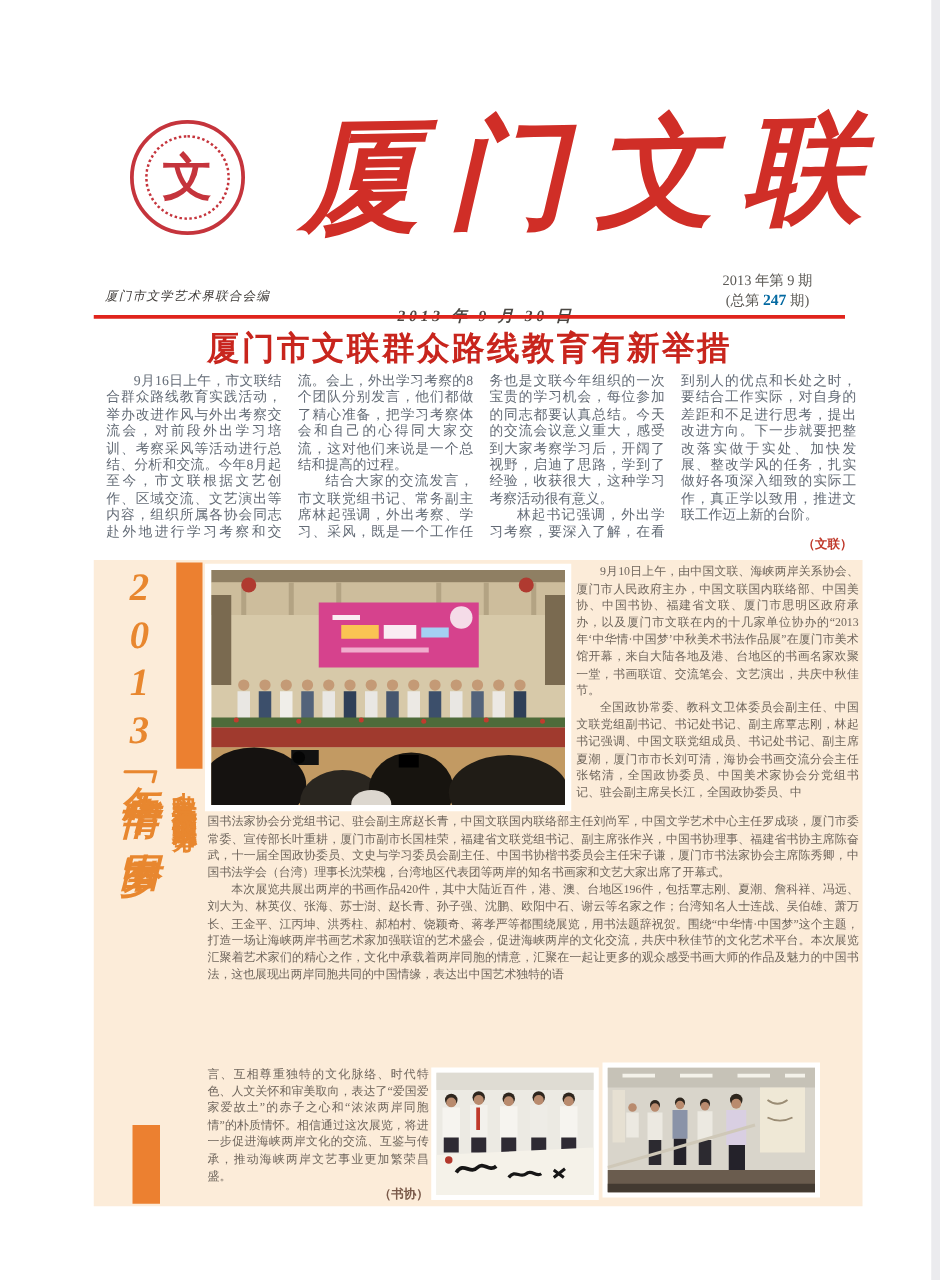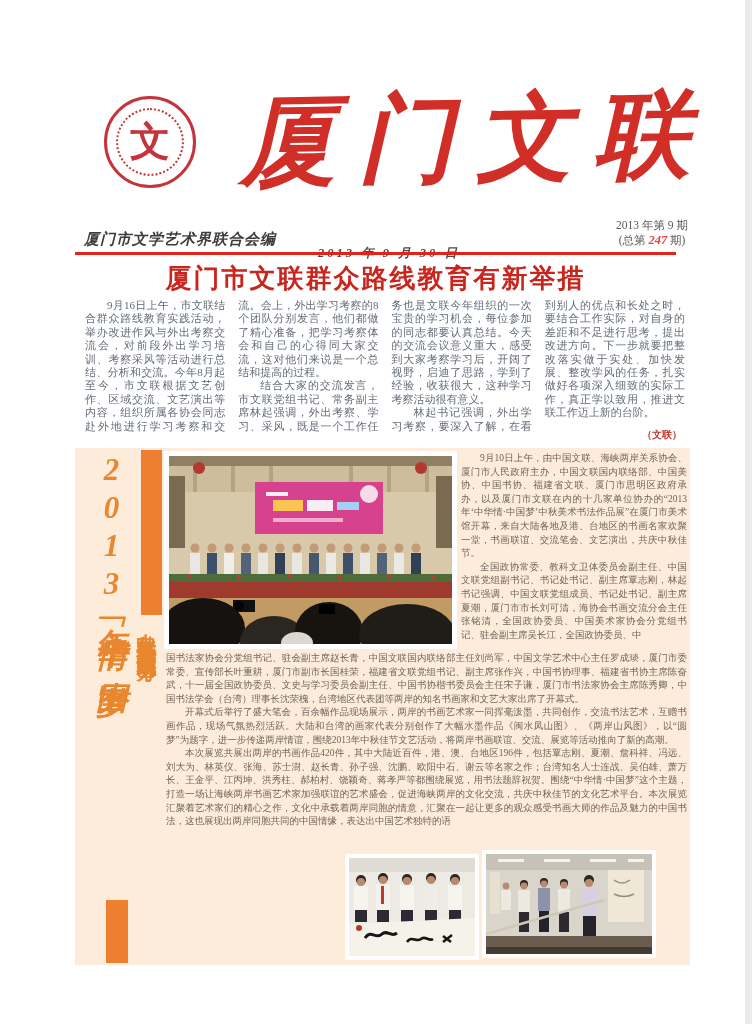--- a/index.html
+++ b/index.html
@@ -9,27 +9,27 @@
   
   .edge-band{left:745px;top:0;width:7px;height:1024px;background:#ebebee;}
   .logo{left:104px;top:96px;width:92px;height:92px;border:3px solid #c5343c;border-radius:50%;
         box-sizing:border-box;display:flex;align-items:center;justify-content:center;}
   .logo-inner{width:64px;height:64px;border:2px dotted #c5343c;border-radius:50%;
         display:flex;align-items:center;justify-content:center;}
   .logo-char{color:#c5343c;font-size:40px;font-weight:bold;line-height:1;}
   .masthead-title{left:240px;top:84px;width:462px;color:#d02e27;font-size:96px;line-height:1.15;
         font-weight:bold;font-style:italic;letter-spacing:22px;white-space:nowrap;
         transform:rotate(-1deg);}
-  .publisher{left:84px;top:230px;font-size:15px;font-weight:bold;font-style:italic;
+  .publisher{left:84px;top:230px;font-size:10px;font-weight:normal;font-style:italic;
         color:#3f3b38;letter-spacing:1px;}
   .issue-date{left:318px;top:229px;font-size:12.5px;font-weight:bold;font-style:italic;
         color:#4a4743;letter-spacing:3px;margin-top:16px;}
-  .issue-info{left:596px;top:218px;width:112px;text-align:center;font-size:11.5px;
+  .issue-info{left:558px;top:218px;width:112px;text-align:center;font-size:11.5px;
         color:#5c5a56;line-height:15px;}
-  .issue-info b{font-size:12.5px;color:#ef4444;font-style:italic;}
+  .issue-info b{font-size:12.5px;color:#0369a1;}
   .red-rule{left:75px;top:252px;width:601px;height:3px;background:#e0241c;}
   
   .headline1{left:75px;top:261px;width:601px;text-align:center;font-size:26px;font-weight:bold;
         color:#c8251d;letter-spacing:2px;}
   .a1-cols{left:85px;top:299px;width:600px;height:147px;column-count:4;column-gap:13px;
         font-size:11px;line-height:13.4px;color:#636b76;text-align:justify;overflow:hidden;}
   .a1-cols p{margin:0;text-indent:2em;}
   .byline1{left:612px;top:428px;width:70px;text-align:right;font-size:10px;font-weight:bold;
         color:#c0392b;}
   
@@ -176,22 +176,25 @@
       <rect x="150" y="148" width="16" height="10" fill="#000000"></rect>
     </svg>
   </div>
 
   <div class="abs a2-col">
     <p>9月10日上午，由中国文联、海峡两岸关系协会、厦门市人民政府主办，中国文联国内联络部、中国美协、中国书协、福建省文联、厦门市思明区政府承办，以及厦门市文联在内的十几家单位协办的“2013年‘中华情·中国梦’中秋美术书法作品展”在厦门市美术馆开幕，来自大陆各地及港、台地区的书画名家欢聚一堂，书画联谊、交流笔会、文艺演出，共庆中秋佳节。</p>
     <p>全国政协常委、教科文卫体委员会副主任、中国文联党组副书记、书记处书记、副主席覃志刚，林起书记强调、中国文联党组成员、书记处书记、副主席夏潮，厦门市市长刘可清，海协会书画交流分会主任张铭清，全国政协委员、中国美术家协会分党组书记、驻会副主席吴长江，全国政协委员、中</p>
   </div>
   <div class="abs a2-mid">
     <p class="cont">国书法家协会分党组书记、驻会副主席赵长青，中国文联国内联络部主任刘尚军，中国文学艺术中心主任罗成琰，厦门市委常委、宣传部长叶重耕，厦门市副市长国桂荣，福建省文联党组书记、副主席张作兴，中国书协理事、福建省书协主席陈奋武，十一届全国政协委员、文史与学习委员会副主任、中国书协楷书委员会主任宋子谦，厦门市书法家协会主席陈秀卿，中国书法学会（台湾）理事长沈荣槐，台湾地区代表团等两岸的知名书画家和文艺大家出席了开幕式。</p>
-    <p>开幕式后举行了盛大笔会，百余幅作品现场展示，两岸的书画艺术家一同挥毫泼墨，共同创作，交流书法艺术，互赠书画作品，现场气氛热烈活跃。大陆和台湾的画家代表分别创作了大幅水墨作品《闽水凤山图》、《两岸山风图》，以“圆梦”为题字，进一步传递两岸情谊，围绕2013年中秋佳节文艺活动，将两岸书画联谊、交流、展览等活动推向了新的高潮。</p>
     <p>本次展览共展出两岸的书画作品420件，其中大陆近百件，港、澳、台地区196件，包括覃志刚、夏潮、詹科祥、冯远、刘大为、林英仪、张海、苏士澍、赵长青、孙子强、沈鹏、欧阳中石、谢云等名家之作；台湾知名人士连战、吴伯雄、萧万长、王金平、江丙坤、洪秀柱、郝柏村、饶颖奇、蒋孝严等都围绕展览，用书法题辞祝贺。围绕“中华情·中国梦”这个主题，打造一场让海峡两岸书画艺术家加强联谊的艺术盛会，促进海峡两岸的文化交流，共庆中秋佳节的文化艺术平台。本次展览汇聚着艺术家们的精心之作，文化中承载着两岸同胞的情意，汇聚在一起让更多的观众感受书画大师的作品及魅力的中国书法，这也展现出两岸同胞共同的中国情缘，表达出中国艺术独特的语</p>
+  </div>
+  <div class="abs a2-bottom">
+    <p>言、互相尊重独特的文化脉络、时代特色、人文关怀和审美取向，表达了“爱国爱家爱故土”的赤子之心和“浓浓两岸同胞情”的朴质情怀。相信通过这次展览，将进一步促进海峡两岸文化的交流、互鉴与传承，推动海峡两岸文艺事业更加繁荣昌盛。</p>
+    <p class="byline2">（书协）</p>
   </div>
 
   <div class="abs photo-frame photo-callig">
     <svg viewBox="0 0 126 98" preserveAspectRatio="none">
       <rect width="126" height="98" fill="#eceae3"></rect>
       <rect width="126" height="14" fill="#dfdcd3"></rect>
       <g>
         <circle cx="12" cy="22" r="5" fill="#2e261e"></circle>
           <circle cx="12" cy="24" r="4" fill="#b98b6e"></circle>
         <rect x="5" y="28" width="14" height="26" fill="#f6f4ef"></rect>

